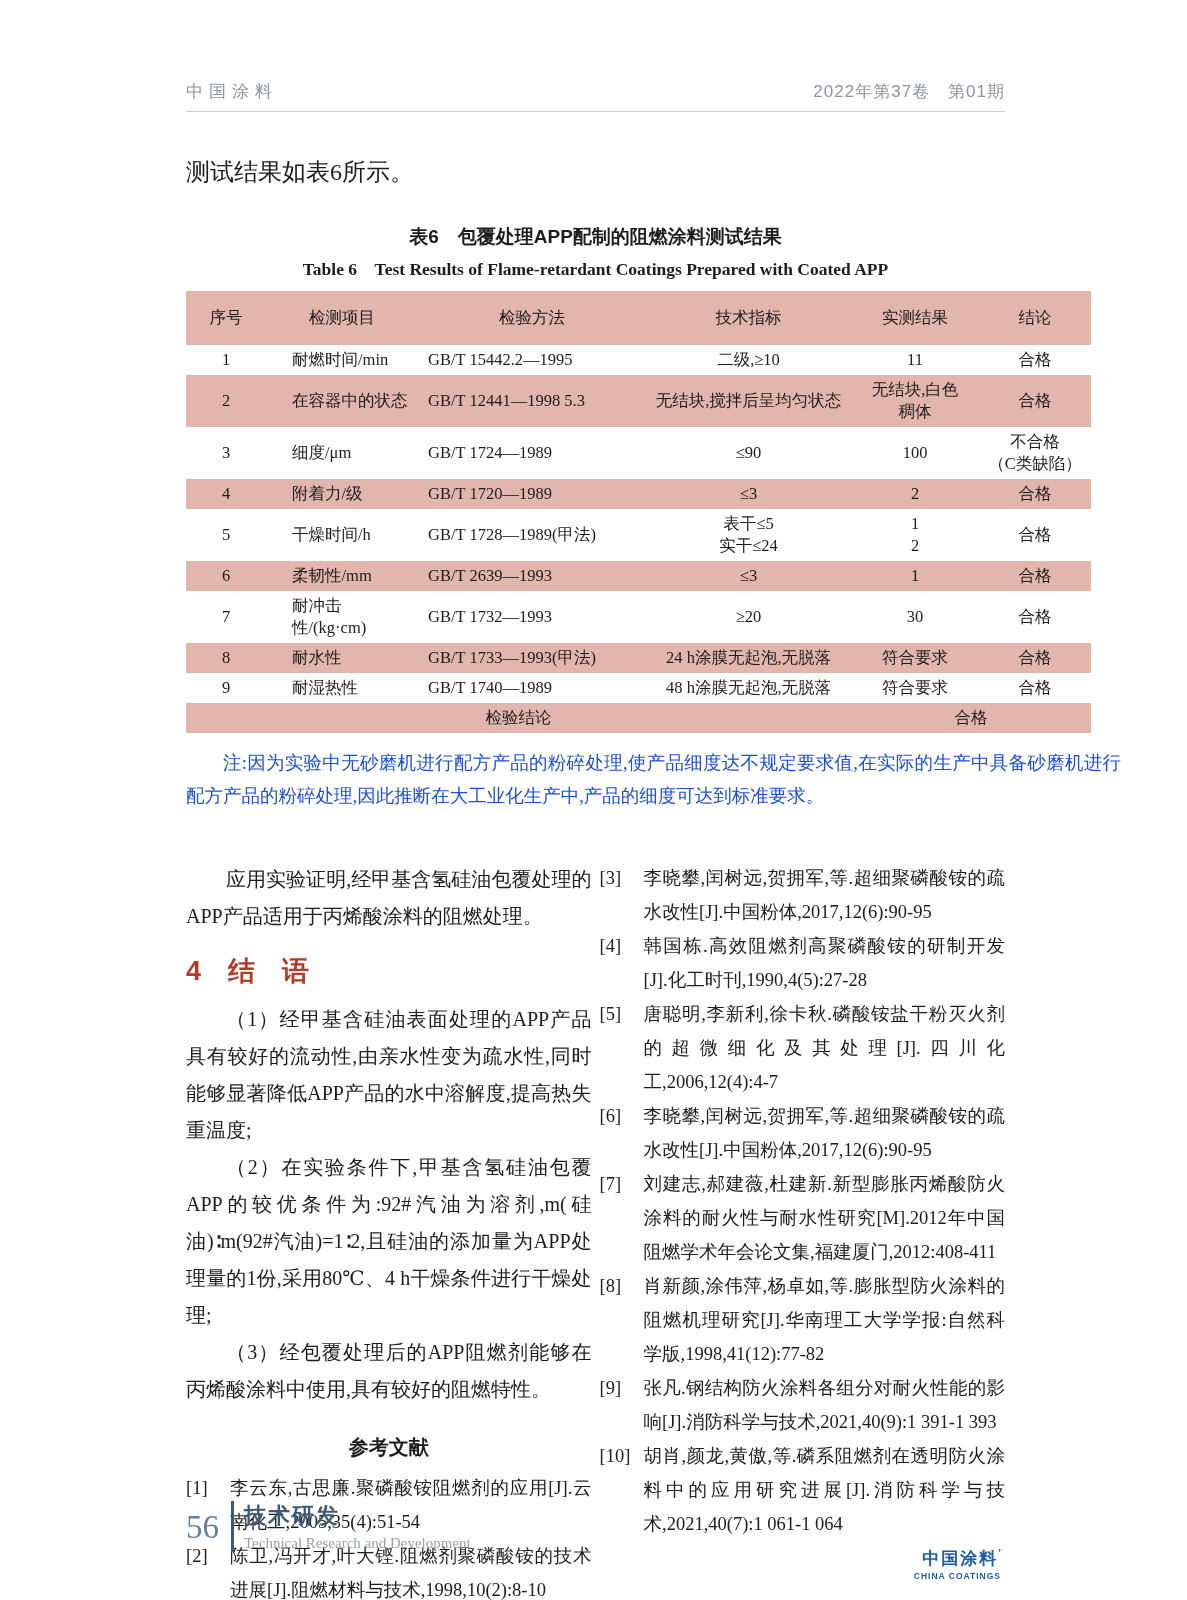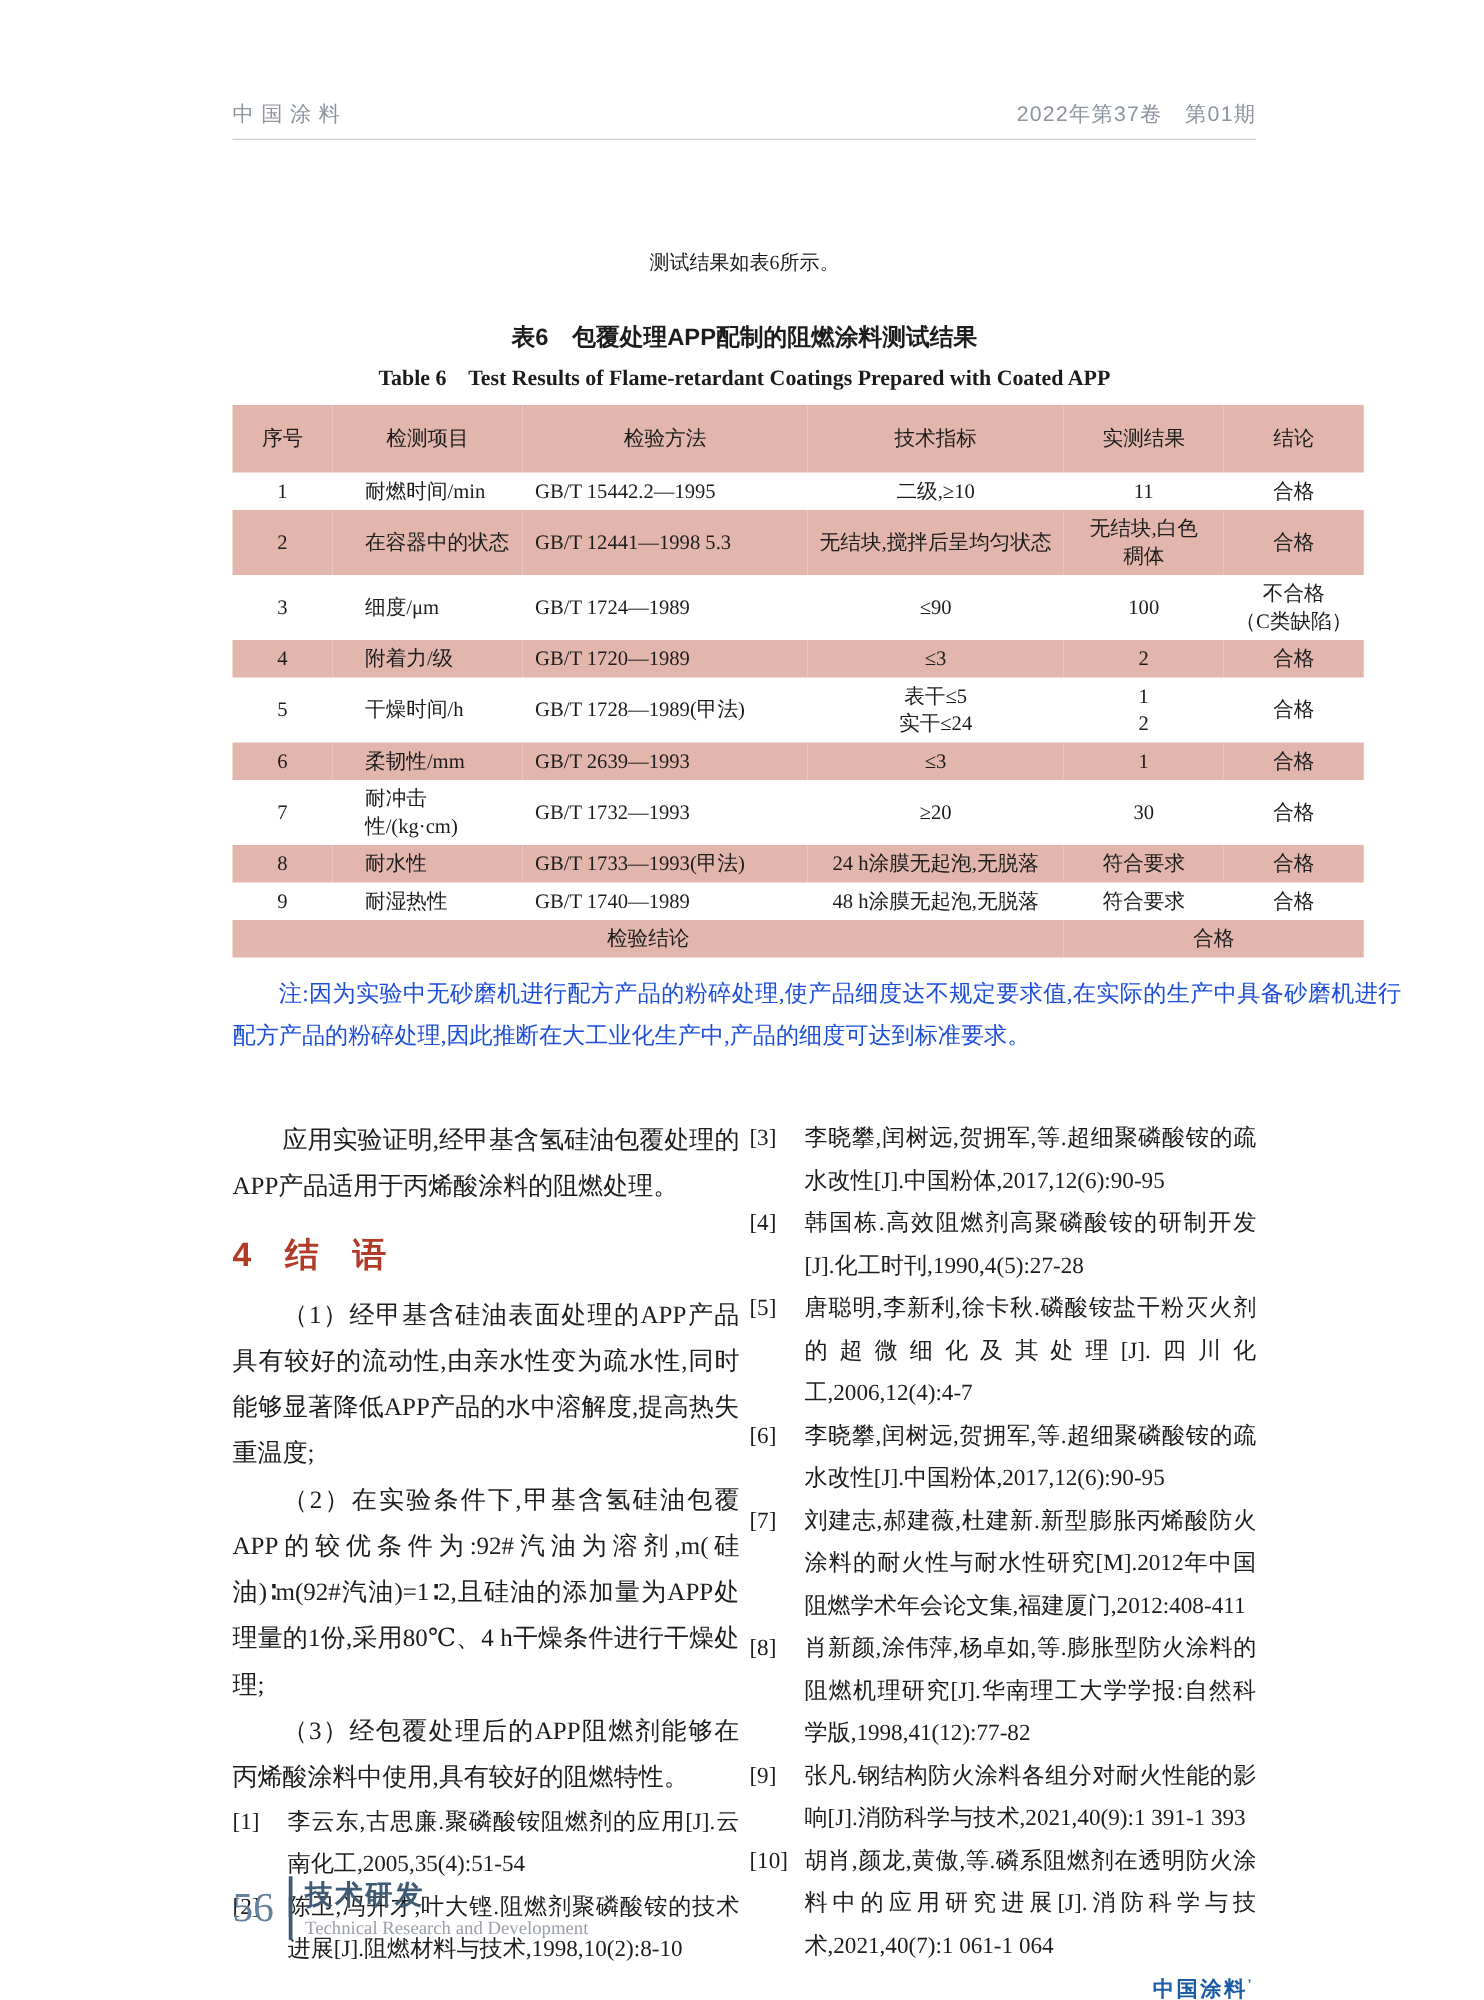--- a/index.html
+++ b/index.html
@@ -16,21 +16,21 @@
   
   .running-head {
     display: flex; justify-content: space-between; align-items: flex-end;
     color: #8d949e; font-size: 17px;
     padding-bottom: 8px;
     border-bottom: 1px solid #c9cdd3;
   }
   .running-head .journal { letter-spacing: 6px; font-family: "Liberation Sans", sans-serif; }
   .running-head .issue { letter-spacing: 1px; font-family: Liberation Sans, sans-serif; margin-left: 20px; }
   
-  .intro { font-size: 16px; margin-top: 88px; text-align: center; }
+  .intro { font-size: 24px; margin-top: 44px; }
   
   .tbl-title-zh {
     text-align: center; font-weight: bold; font-size: 19px;
     font-family: "Liberation Sans", "DejaVu Sans", sans-serif;
     margin-top: 36px;
   }
   .tbl-title-en {
     text-align: center; font-weight: bold; font-size: 17.5px;
     margin-top: 7px; margin-bottom: 10px;
   }
@@ -222,20 +222,21 @@
 
   <p class="note">注:因为实验中无砂磨机进行配方产品的粉碎处理,使产品细度达不规定要求值,在实际的生产中具备砂磨机进行配方产品的粉碎处理,因此推断在大工业化生产中,产品的细度可达到标准要求。</p>
 
   <div class="cols">
     <div class="col">
       <p class="para">应用实验证明,经甲基含氢硅油包覆处理的APP产品适用于丙烯酸涂料的阻燃处理。</p>
       <h2 class="sec-heading">4　结　语</h2>
       <p class="para">（1）经甲基含硅油表面处理的APP产品具有较好的流动性,由亲水性变为疏水性,同时能够显著降低APP产品的水中溶解度,提高热失重温度;</p>
       <p class="para">（2）在实验条件下,甲基含氢硅油包覆APP的较优条件为:92#汽油为溶剂,m(硅油)∶m(92#汽油)=1∶2,且硅油的添加量为APP处理量的1份,采用80℃、4 h干燥条件进行干燥处理;</p>
       <p class="para">（3）经包覆处理后的APP阻燃剂能够在丙烯酸涂料中使用,具有较好的阻燃特性。</p>
+      <h3 class="refs-heading">参考文献</h3>
       <div class="ref">
         <span class="ref-no">[1]</span>
         <span class="ref-text">李云东,古思廉.聚磷酸铵阻燃剂的应用[J].云南化工,2005,35(4):51-54</span>
       </div>
       <div class="ref">
         <span class="ref-no">[2]</span>
         <span class="ref-text">陈卫,冯开才,叶大铿.阻燃剂聚磷酸铵的技术进展[J].阻燃材料与技术,1998,10(2):8-10</span>
       </div>
     </div>
 

